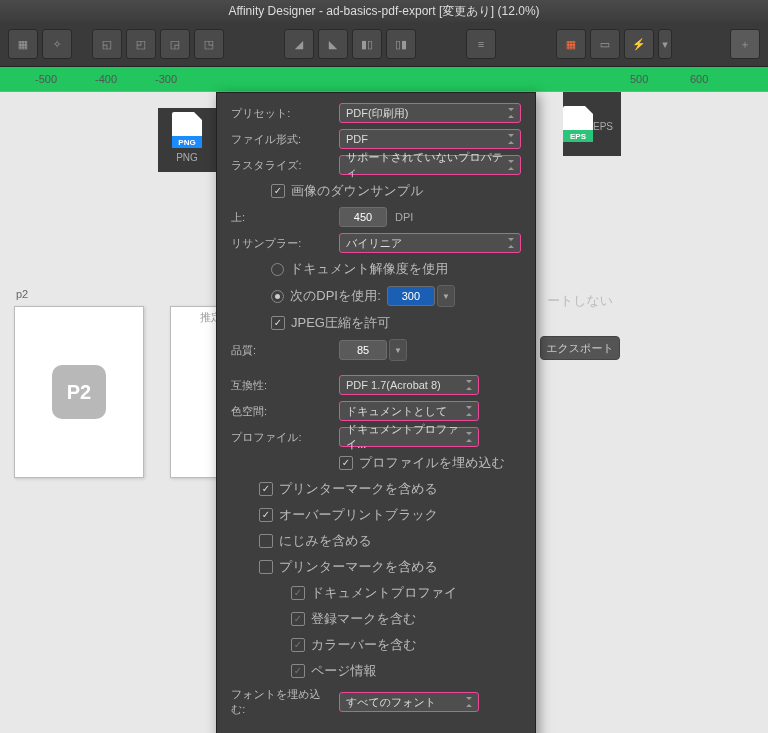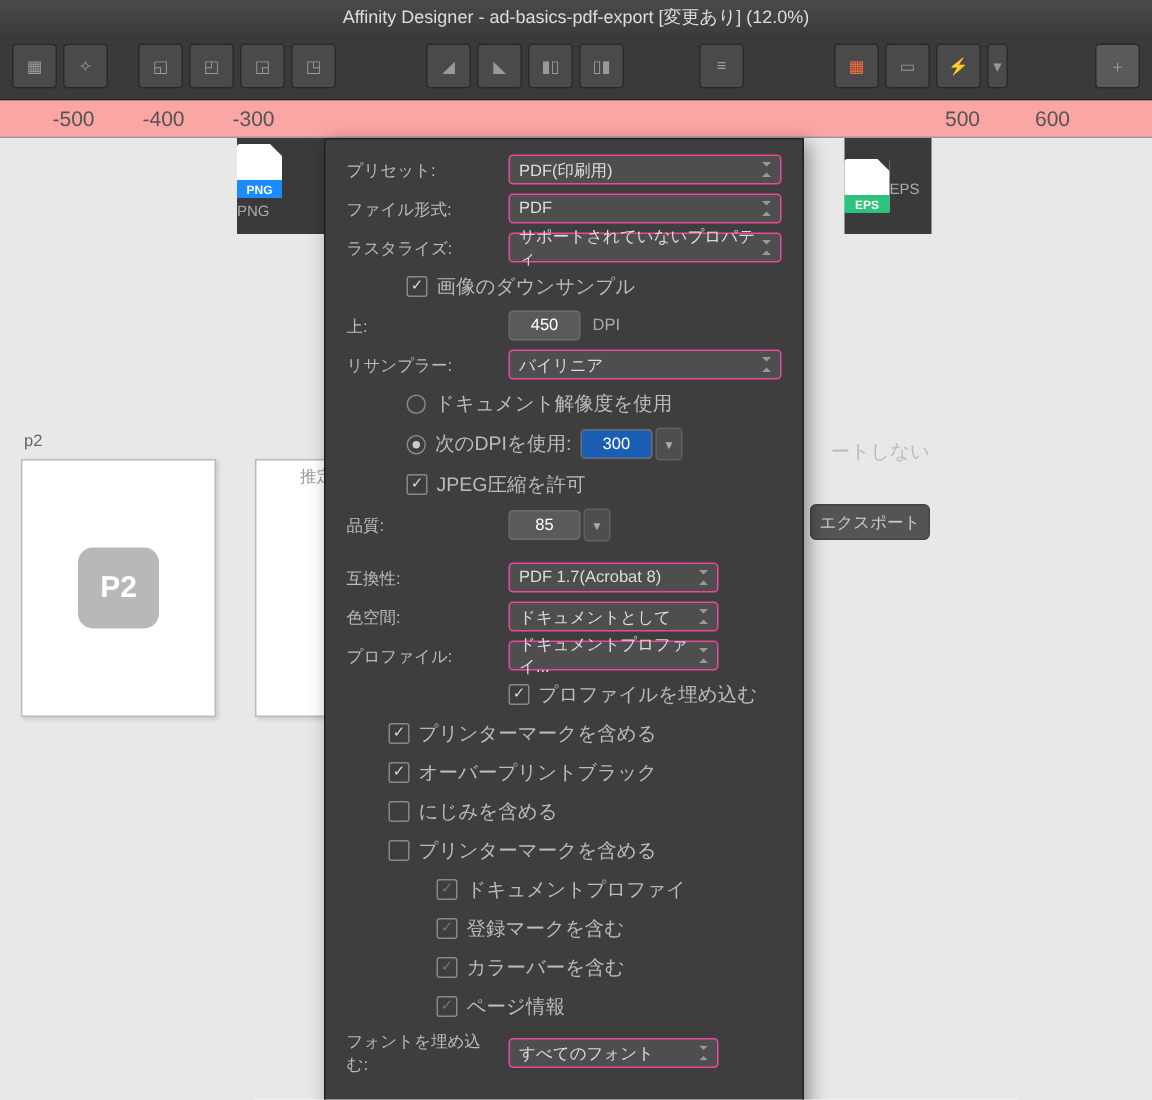--- a/index.html
+++ b/index.html
@@ -2,29 +2,29 @@
 <html><head>
 <meta charset="utf-8">
 <style>
 html,body{margin:0;padding:0;width:768px;height:733px;overflow:hidden;background:#fff;font-family:"Hiragino Sans","Meiryo",Arial,sans-serif;font-size:11px;color:#ccc}
 .titlebar{height:22px;background:linear-gradient(#4a4a4a,#3c3c3c);display:flex;align-items:center;justify-content:center;color:#ddd;font-size:12px}
 .toolbar{height:44px;background:#3a3a3a;border-bottom:1px solid #222;display:flex;align-items:center;padding:0 8px}
 .tool-group{display:flex;gap:4px;margin-right:20px}
 .tool-btn{width:28px;height:28px;background:#4a4a4a;border:1px solid #2a2a2a;border-radius:3px;display:flex;align-items:center;justify-content:center;color:#999}
 .tool-btn.red{color:#ff4444}
 .tool-btn.plus{background:#5a5a5a}
-.ruler{height:24px;background:#fca5a5;border-bottom:1px solid #999;display:flex;align-items:center;color:#555;font-size:14px;position:relative}
+.ruler{height:24px;background:#22c55e;border-bottom:1px solid #999;display:flex;align-items:center;color:#555;font-size:11px;position:relative}
 .ruler span{position:absolute}
 .canvas{position:relative;background:#e8e8e8;height:643px}
 .page-label{position:absolute;left:16px;top:196px;color:#666;font-size:11px}
 .page{position:absolute;background:#fff;border:1px solid #bbb;box-shadow:1px 1px 3px rgba(0,0,0,0.15)}
 .page1{left:14px;top:214px;width:128px;height:170px}
 .page2{left:170px;top:214px;width:128px;height:170px}
 .pg-thumb{width:54px;height:54px;background:#b8b8b8;border-radius:10px;position:absolute;left:37px;top:58px;display:flex;align-items:center;justify-content:center;color:#fff;font-size:20px;font-weight:bold}
-.side-strip{position:absolute;left:158px;top:0;width:58px;height:60px;background:#3a3a3a;display:flex;flex-direction:column;padding-top:4px}
+.side-strip{position:absolute;left:158px;top:16px;width:58px;height:60px;background:#3a3a3a;display:flex;flex-direction:column;align-items:center;padding-top:4px}
 .eps-strip{position:absolute;left:563px;top:0;width:58px;height:60px;background:#3a3a3a;display:flex;flex-direction:row;align-items:center;padding-top:4px}
 .file-icon{width:30px;height:36px;border-radius:2px;position:relative;margin-bottom:4px}
 .file-icon::before{content:"";position:absolute;top:0;right:0;width:0;height:0;border-left:8px solid transparent;border-top:8px solid #3a3a3a}
 .file-icon.png{background:#fff;display:flex;align-items:flex-end;justify-content:center}
 .file-icon.eps{background:#fff;display:flex;align-items:flex-end;justify-content:center}
 .file-badge{width:100%;height:12px;font-size:8px;color:#fff;display:flex;align-items:center;justify-content:center;font-weight:bold}
 .badge-png{background:#1a8cff}
 .badge-eps{background:#2bc47a}
 .fmt-label{color:#aaa;font-size:10px}
 .dialog{position:absolute;left:216px;top:0;width:320px;height:710px;background:#3e3e3e;border:1px solid #222;box-shadow:3px 3px 12px rgba(0,0,0,0.4);padding:10px 14px 12px 14px;box-sizing:border-box}
@@ -112,21 +112,21 @@
   <div class="eps-strip">
     <div class="file-icon eps">
         <div class="file-badge badge-eps">EPS</div>
       </div>
     <div class="fmt-label">EPS</div>
   </div>
 
   <div class="advice">推定</div>
 
   <div class="right-btns">
-    <div class="txt" style="text-align:right;margin-bottom:26px">ートしない</div>
+    <div class="txt" style="text-align:center;margin-bottom:26px">ートしない</div>
     <div class="gray-btn">エクスポート</div>
   </div>
 
   <div class="dialog">
     <div class="row">
         <div class="lbl">プリセット:</div>
         <div class="sel">
           <span>PDF(印刷用)</span>
         </div>
       </div>

